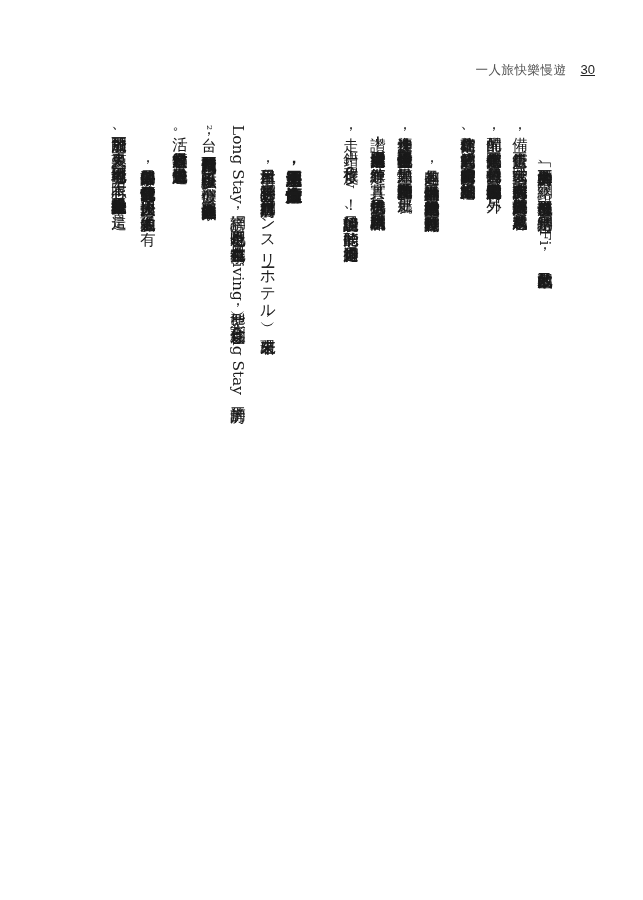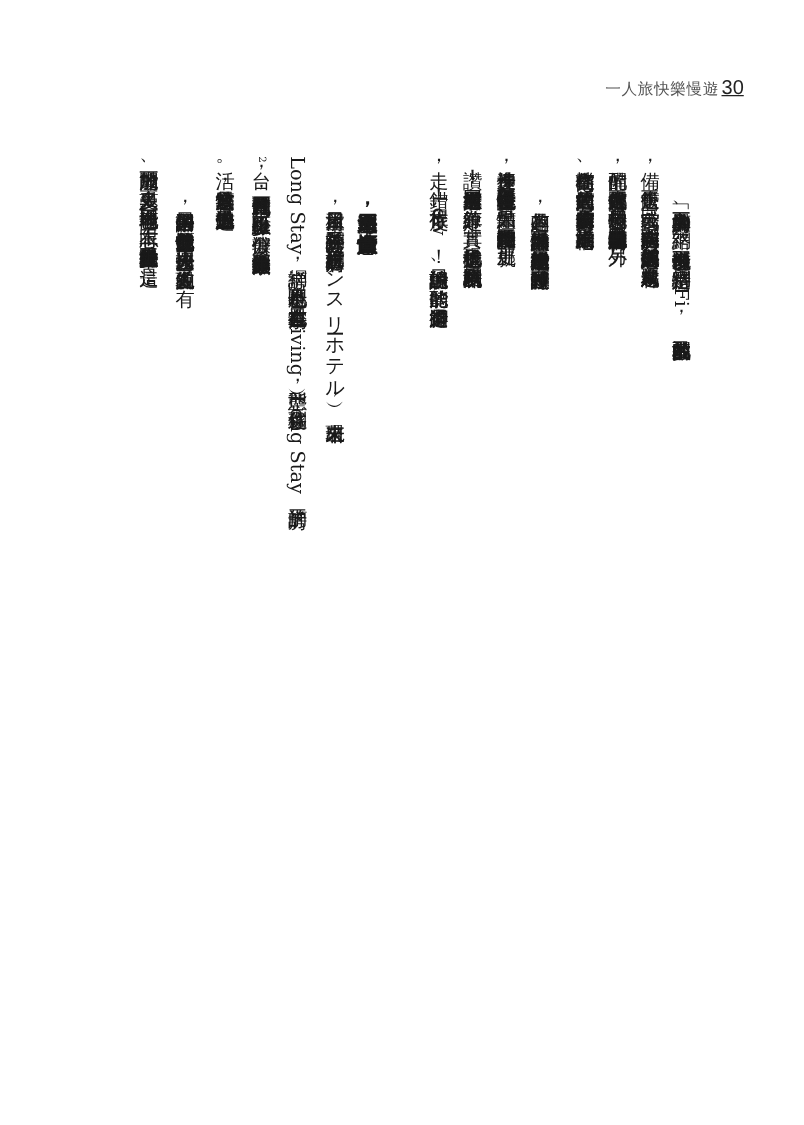--- a/index.html
+++ b/index.html
@@ -1,20 +1,20 @@
 <!DOCTYPE html>
 <html><head>
 <meta charset="utf-8">
 <style>
   html, body { margin: 0; padding: 0; background: #ffffff; }
   body { width: 643px; height: 900px; position: relative; overflow: hidden;
          font-family: "DejaVu Serif", "Liberation Serif", serif; color: #1a1a1a; }
-  .header { position: absolute; top: 62px; right: 48px; display: flex; align-items: baseline; gap: 2px; }
+  .header { position: absolute; top: 62px; right: 48px; display: flex; align-items: baseline; gap: 14px; }
   .header-title { font-family: "DejaVu Sans", "Liberation Sans", sans-serif; font-size: 12.5px; color: #555; letter-spacing: 0.5px; }
-  .header-page { font-family: "Liberation Sans", "DejaVu Sans", sans-serif; font-size: 16px; color: #222; text-decoration: underline; }
+  .header-page { font-family: "Liberation Sans", "DejaVu Sans", sans-serif; font-size: 13px; color: #222; text-decoration: underline; }
   .col { position: absolute; writing-mode: vertical-rl; text-orientation: mixed;
          font-size: 15.4px; line-height: 20px; width: 20px; white-space: nowrap; letter-spacing: 0px; }
   .col.heading { font-weight: bold; font-size: 16px; }
   .sup { font-size: 8px; }
 </style>
 </head>
 <body>
 
 <div class="header">
   <span class="header-title">一人旅快樂慢遊</span>

